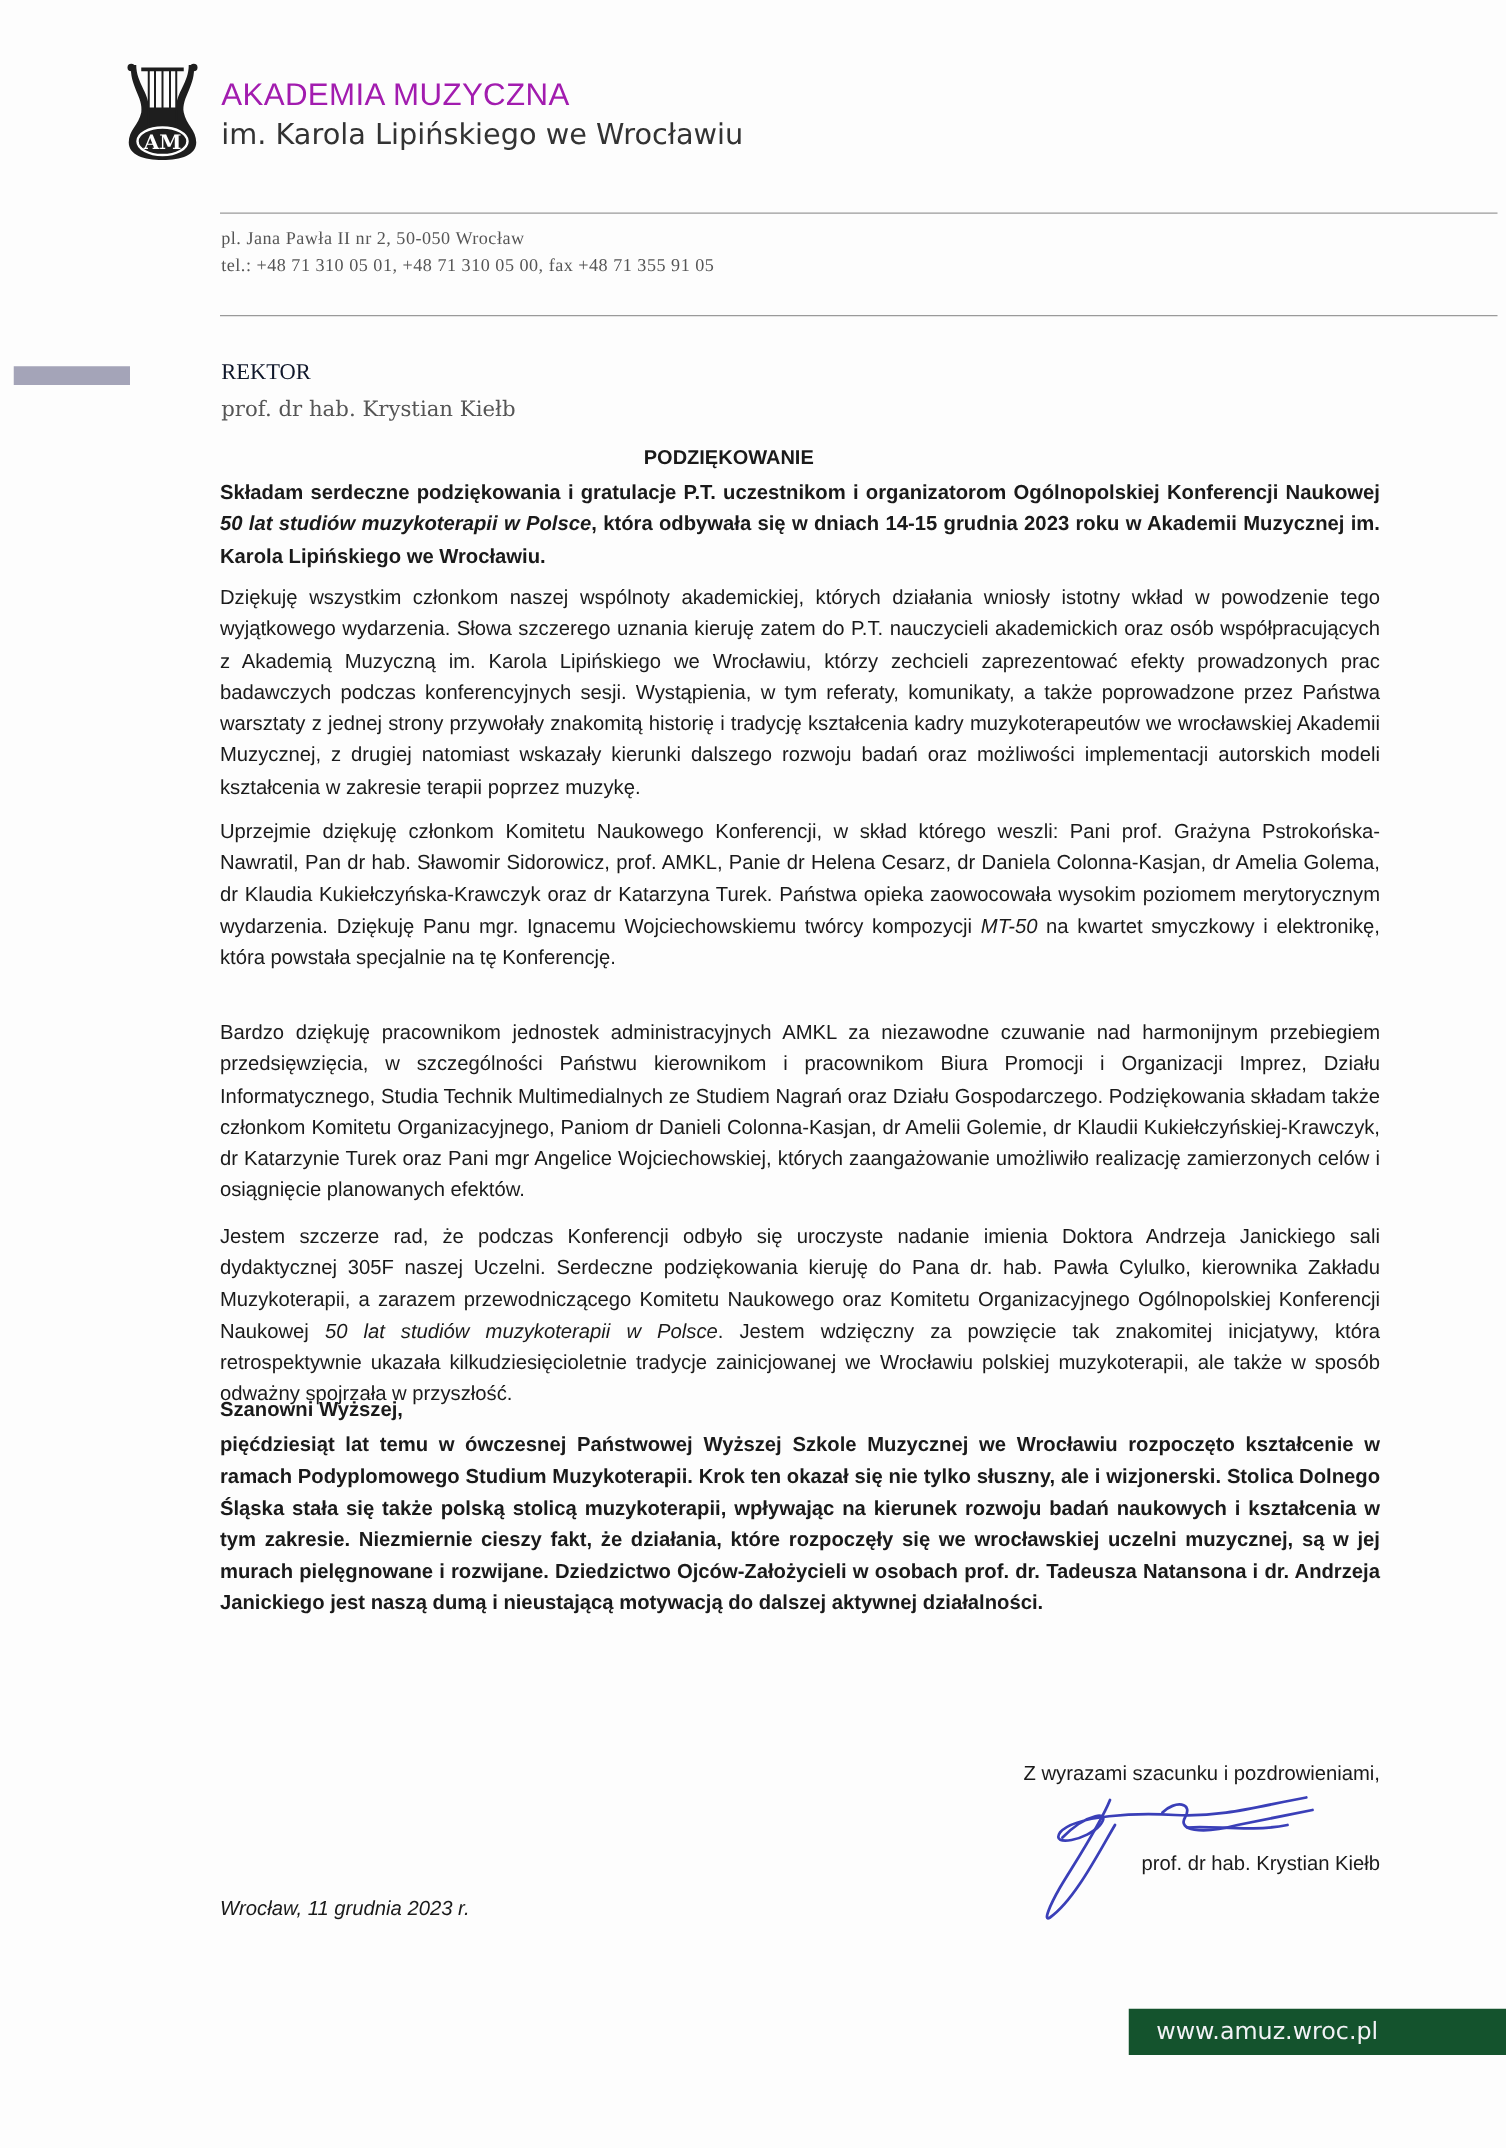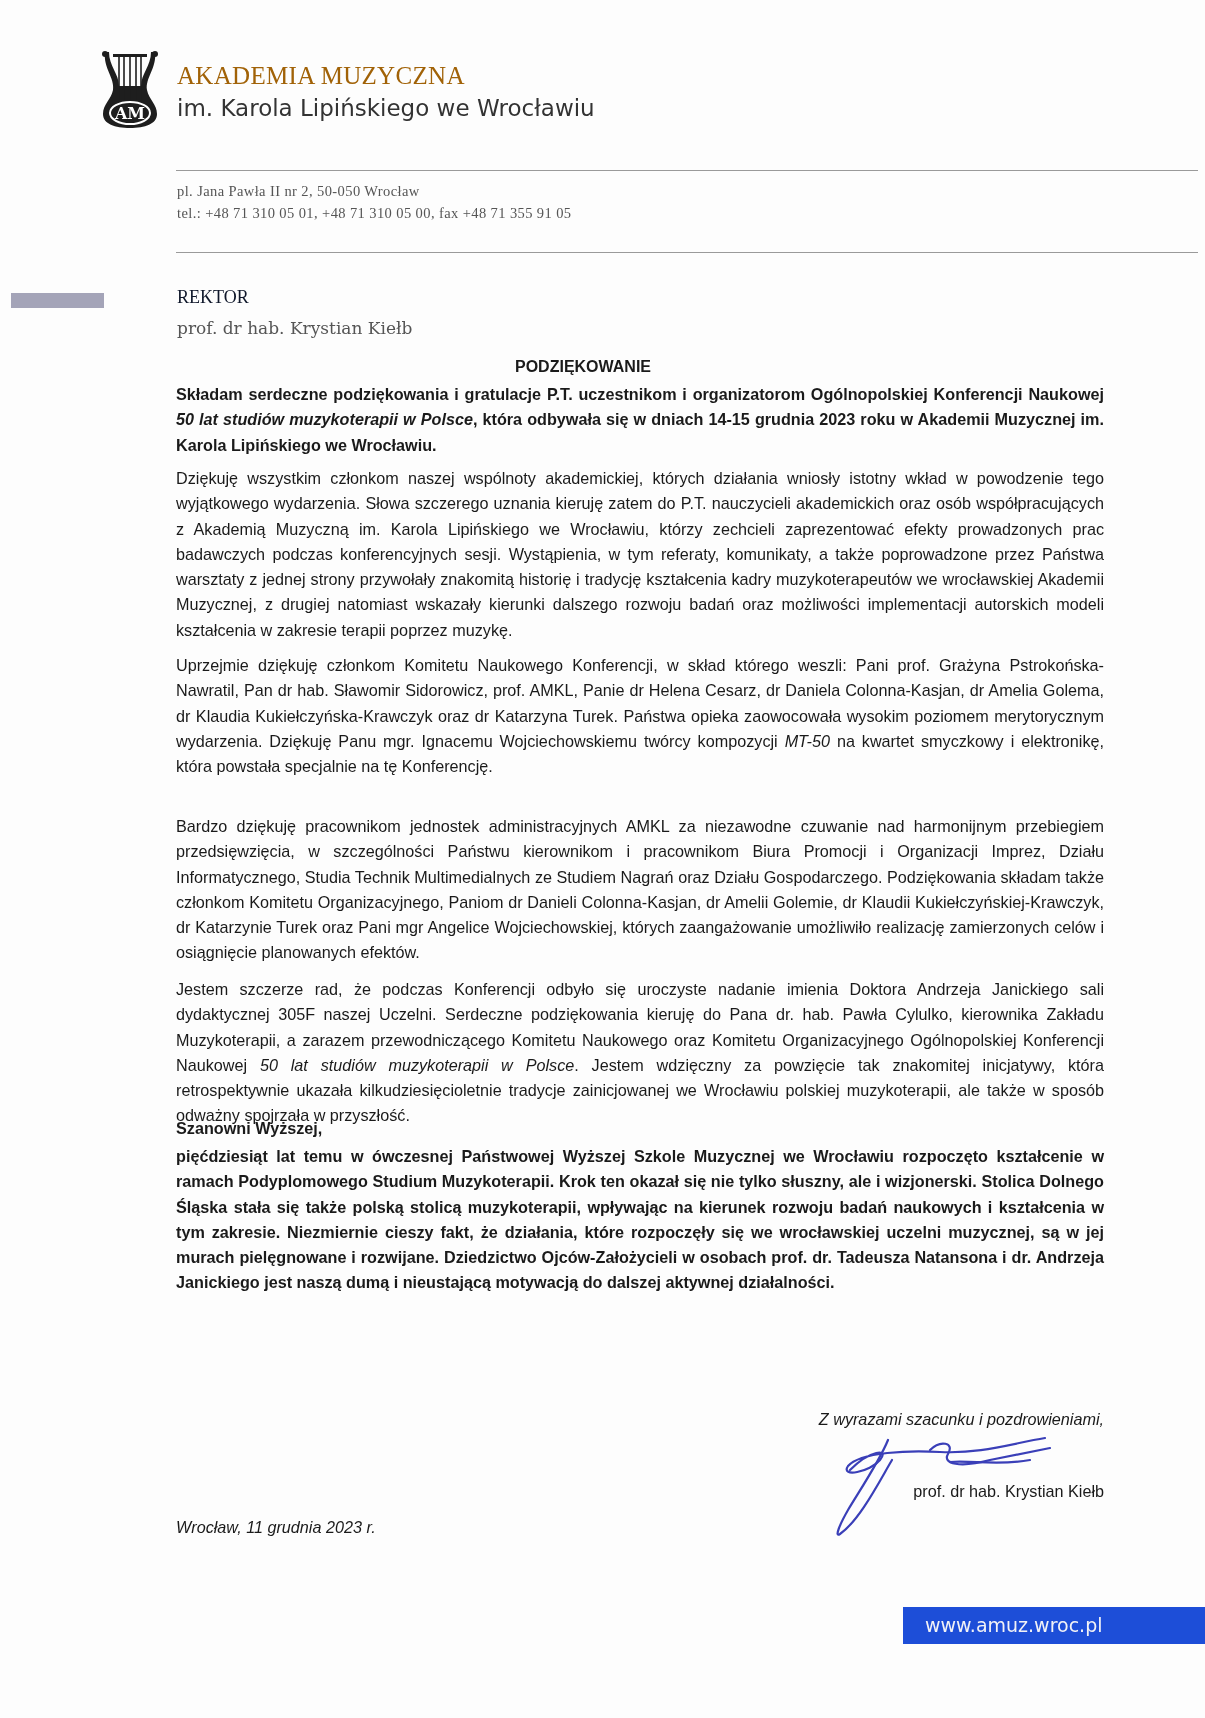--- a/index.html
+++ b/index.html
@@ -1,37 +1,37 @@
 <!DOCTYPE html>
 <html><head>
 <meta charset="utf-8">
 <style>
   html, body { margin:0; padding:0; }
   body { width:1205px; height:1718px; background:#fdfdfd; position:relative; overflow:hidden;
          font-family:"Liberation Sans", sans-serif; color:#1a1a1a; }
   .abs { position:absolute; }
   .logo-icon { left:101px; top:48px; width:58px; height:80px; }
-  .org-name { left:177px; top:62px; font-family:Liberation Serif, serif; font-size:25px; color:#a16207; letter-spacing:0.3px; }
+  .org-name { left:177px; top:62px; font-family:Liberation Sans, sans-serif; font-size:25px; color:#a21caf; letter-spacing:0.3px; }
   .org-sub { left:177px; top:95px; font-family:"DejaVu Sans", sans-serif; font-size:23px; color:#333; }
   .rule { height:1px; background:#9a9a9a; }
   .rule-top { left:176px; top:170px; width:1022px; }
   .rule-bot { left:176px; top:252px; width:1022px; }
   .contact { left:177px; top:180px; font-family:"Liberation Serif", serif; font-size:14.5px; color:#555; line-height:22px; letter-spacing:0.4px; }
   .gray-bar { left:11px; top:293px; width:93px; height:15px; background:#a4a4b8; }
   .rektor { left:177px; top:287px; font-family:Liberation Serif, serif; font-size:18px; color:#0f172a; }
   .rektor-name { left:177px; top:318px; font-family:"DejaVu Serif", serif; font-size:17px; color:#555; }
   .title { left:0; width:1166px; top:358px; text-align:center; font-weight:bold; font-size:16px; }
   .body-text { left:176px; width:928px; font-size:16.2px; line-height:25.3px; text-align:justify; color:#1a1a1a; }
   .body-text p { margin:0; }
   .bold { font-weight:bold; }
-  .closing { left:750px; width:354px; top:1410px; text-align:right; font-size:16.2px;font-style:italic; }
+  .closing { left:750px; width:354px; top:1410px; text-align:right; font-size:16.2px; }
   .signature-svg { left:830px; top:1430px; width:320px; height:120px; }
   .signer { left:820px; width:284px; top:1482px; text-align:right; font-size:16.2px; }
   .date { left:176px; top:1518px; font-style:italic; font-size:16.2px; }
-  .website { left:903px; top:1607px; width:302px; height:37px; background:#1d4ed8; color:#f2f2f6;
+  .website { left:903px; top:1607px; width:302px; height:37px; background:#14532d; color:#f2f2f6;
              font-family:"DejaVu Sans", sans-serif; font-size:19px; line-height:37px; padding-left:22px; box-sizing:border-box; }
 </style>
 </head>
 <body>
 
 <div class="abs logo-icon">
   <svg viewBox="0 0 58 80" width="58" height="80">
     <path d="M4 4 C2 20, 14 30, 12 42 C10 52, 2 56, 2 66 C2 76, 14 80, 29 80 C44 80, 56 76, 56 66 C56 56, 48 52, 46 42 C44 30, 56 20, 54 4 L50 4 C50 18, 40 26, 40 38 L18 38 C18 26, 8 18, 8 4 Z" fill="#1e1e1e"></path>
     <circle cx="4" cy="6" r="3" fill="#1e1e1e"></circle>
     <circle cx="54" cy="6" r="3" fill="#1e1e1e"></circle>

